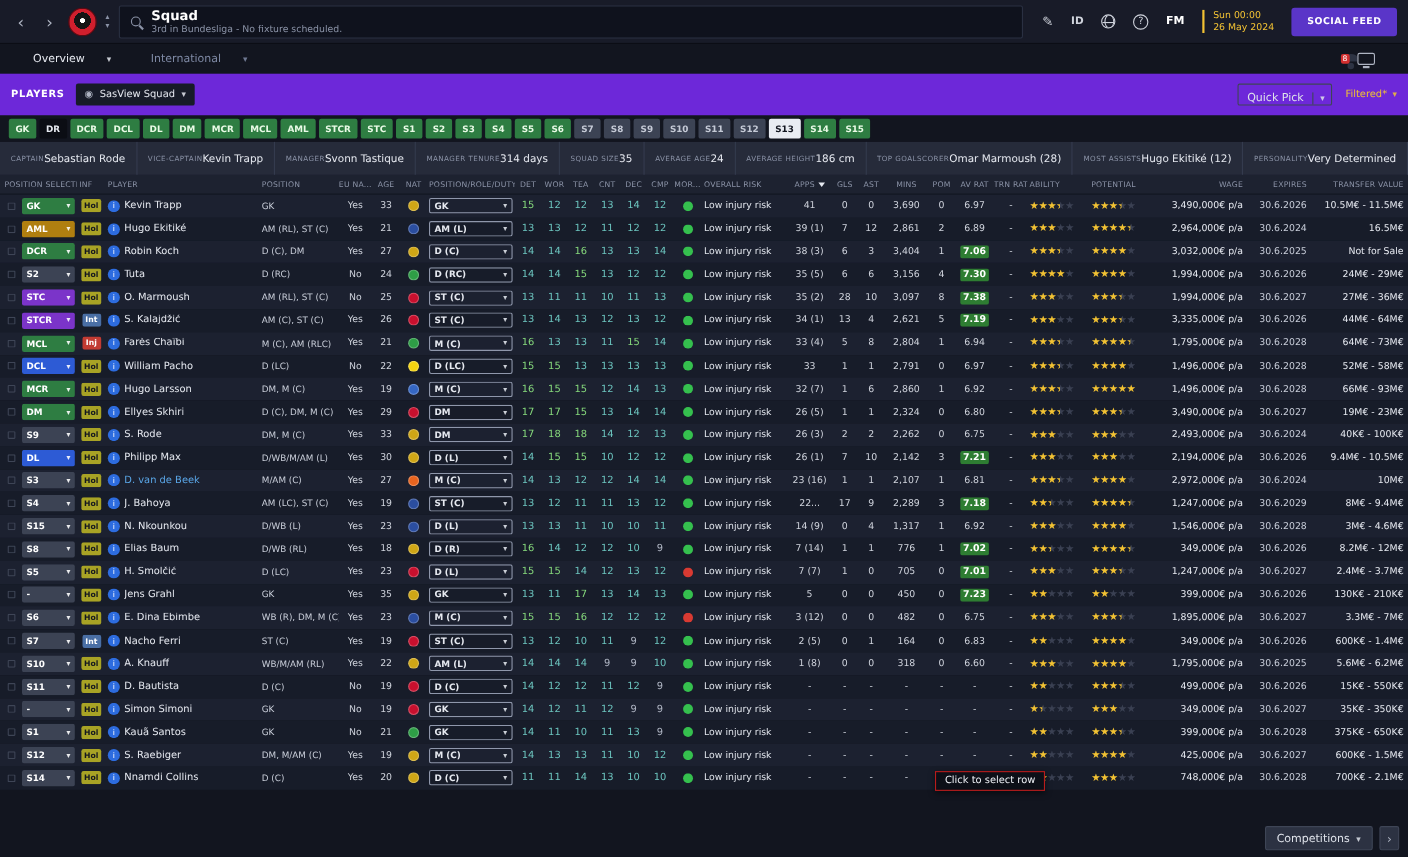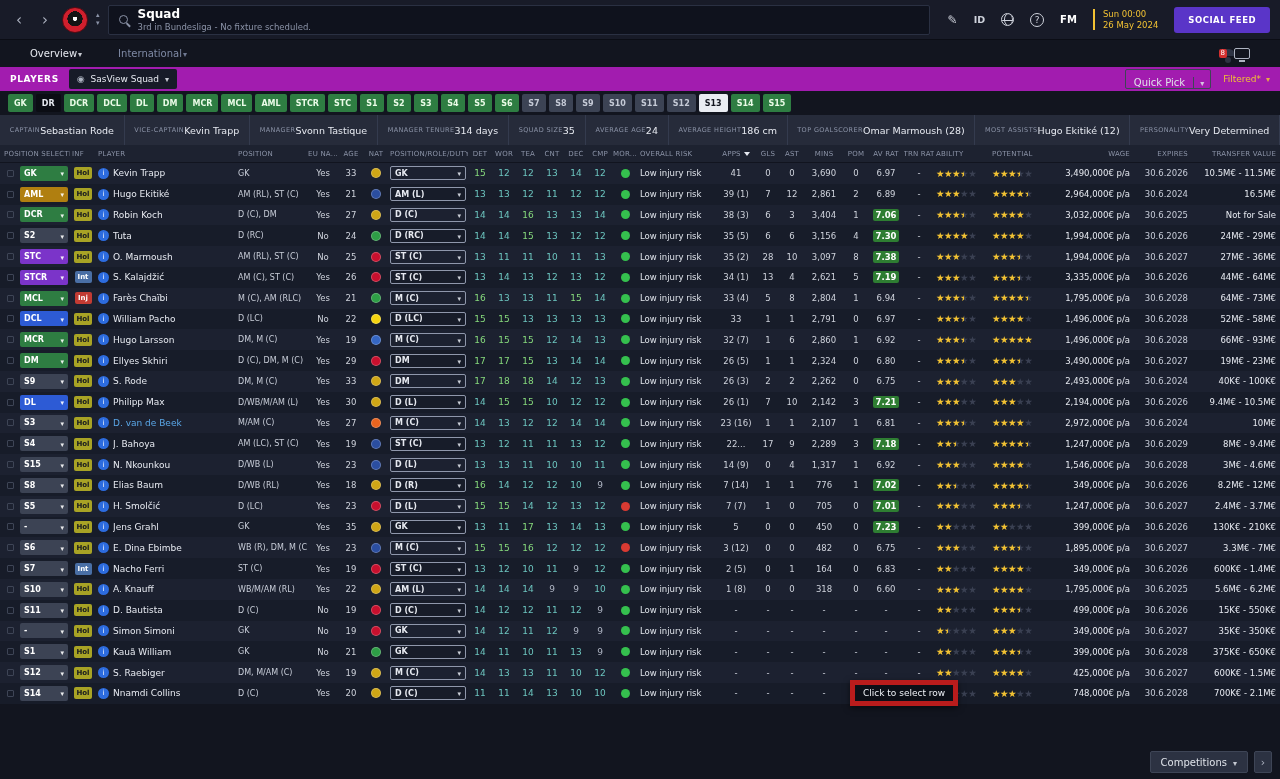--- a/index.html
+++ b/index.html
@@ -26,34 +26,34 @@
 .globe::before{content:"";position:absolute;left:50%;top:-1px;bottom:-1px;width:7px;margin-left:-3.5px;border:1px solid #cfd3dc;border-radius:50%}
 .globe::after{content:"";position:absolute;left:0;right:0;top:50%;height:1px;background:#cfd3dc}
 .helpc{width:14px;height:14px;border-radius:50%;border:1px solid #cfd3dc;font-size:9px;display:flex;align-items:center;justify-content:center;color:#cfd3dc}
 .fmlogo{font-size:10px;font-weight:bold;color:#ffffff}
 .datebox{display:flex;flex-direction:column;justify-content:flex-start;border-left:2px solid #f2c233;padding-left:8px;line-height:1.25}
 .date1,.date2{font-size:8.5px;color:#f2c233;white-space:nowrap}
 .socialbtn{height:26px;background:#5a35c8;border-radius:3px;border:none;color:#fff;font-size:8.5px;font-weight:bold;letter-spacing:.5px;padding:0 14px;cursor:pointer;font-family:inherit}
 
 
 .tabbar{height:27px;display:flex;align-items:center;gap:36px;padding:0 30px;background:#12151f;flex:0 0 auto}
-.tab{display:flex;align-items:flex-start;gap:1px;font-size:10px;color:#e6e9f0;cursor:pointer}
+.tab{display:flex;align-items:flex-start;gap:20px;font-size:10px;color:#e6e9f0;cursor:pointer}
 .tab.dim{color:#7f8aa5}
 .caret::before{content:"▾";font-size:8px;opacity:.85}
 .tab-right{margin-left:auto;display:flex;align-items:center;gap:14px}
 .avatar-icon{width:16px;height:16px;border-radius:50%;background:#b9bfcc;position:relative;overflow:hidden}
 .avatar-icon::before{content:"";position:absolute;top:3px;left:5px;width:6px;height:6px;border-radius:50%;background:#2d3343}
 .avatar-icon::after{content:"";position:absolute;bottom:-2px;left:2px;width:12px;height:7px;border-radius:50% 50% 0 0;background:#2d3343}
 .avatar-wrap{position:relative}
 .badge{position:absolute;top:-5px;right:-7px;background:#d32f2f;color:#fff;font-size:7px;border-radius:2px;padding:0 2px;line-height:1.3}
 .monitor{width:16px;height:11px;border:1.5px solid #aeb4c2;border-radius:2px;position:relative}
 .monitor::after{content:"";position:absolute;left:4px;right:4px;bottom:-4px;height:2px;background:#aeb4c2}
 
 
-.playersbar{height:24px;background:#a21caf;display:flex;align-items:center;gap:10px;padding:0 10px;flex:0 0 auto}
+.playersbar{height:38px;background:#6d28d9;display:flex;align-items:center;gap:10px;padding:0 10px;flex:0 0 auto}
 .plabel{font-size:9px;font-weight:bold;letter-spacing:.6px;color:#ffffff}
 .viewchip{height:20px;background:#171b28;border-radius:2px;display:flex;align-items:center;gap:6px;padding:0 8px;font-size:9px;color:#e6e9f0;cursor:pointer}
 .eye{font-size:9px;color:#aeb4c2}
 .pb-right{margin-left:auto;display:flex;align-items:center;gap:12px}
 .qpick{height:20px;border:1px solid #3e4556;border-radius:2px;display:flex;align-items:flex-end;font-size:10px;color:#dfe3ea;cursor:pointer}
 .qpick .lbl{padding:0 8px}
 .qpick .cv{padding:0 6px;border-left:1px solid #3e4556;display:flex;align-items:center}
 .filteredbtn{display:flex;align-items:center;gap:5px;font-size:9px;color:#f2c233;cursor:pointer}
 
 
@@ -122,21 +122,21 @@
 .st.e{color:#3a4052}
 .st.f{color:#f2c233}
 .st.h{background:linear-gradient(90deg,#f2c233 50%,#3a4052 50%);-webkit-background-clip:text;background-clip:text;color:transparent}
 .wage,.val{font-size:8.5px;color:#e6e9f0}
 .exp{font-size:8.5px;color:#c7ccd8}
 
 
 .bottombar{margin-top:auto;height:34px;display:flex;align-items:center;justify-content:flex-end;gap:6px;padding:0 8px;flex:0 0 auto}
 .compbtn{height:22px;background:#2c3242;border:1px solid #3e4556;border-radius:2px;display:flex;align-items:center;gap:6px;padding:0 10px;font-size:10px;color:#dfe3ea;cursor:pointer}
 .chevright{width:18px;height:22px;background:#2c3242;border:1px solid #3e4556;border-radius:2px;display:flex;align-items:center;justify-content:center;color:#aeb4c2;font-size:11px;cursor:pointer}
-.tooltip{position:absolute;left:850px;top:680px;background:#0c0f17;border:5px solid #b91c1c;padding:3px 8px;font-size:9px;color:#eef1f6;z-index:20;box-shadow:0 2px 6px rgba(0,0,0,.55);white-space:nowrap}
+.tooltip{position:absolute;left:850px;top:701px;background:#0c0f17;border:1px solid #b91c1c;padding:3px 8px;font-size:9px;color:#eef1f6;z-index:20;box-shadow:0 2px 6px rgba(0,0,0,.55);white-space:nowrap}
 </style>
 </head>
 <body>
 
 <div class="app">
 
   <header class="topbar">
     <span class="navbtn">‹</span>
     <span class="navbtn">›</span>
     <span class="crest"></span>
@@ -1833,21 +1833,21 @@
           <span class="slotdrop sc-dark">
             <i class="slot-label">S1</i>
             <i class="dcaret"></i>
           </span>
         </span>
     <span class="cell ac">
           <span class="inftag it-hol">Hol</span>
         </span>
     <span class="cell pcell">
           <i class="pinfo">i</i>
-          <span class="pname">Kauã William</span>
+          <span class="pname">Kauã Santos</span>
         </span>
     <span class="cell pos">GK</span>
     <span class="cell ac eu">No</span>
     <span class="cell ac age">21</span>
     <span class="cell ac">
           <span class="natdot" style="background: rgb(46, 158, 70);"></span>
         </span>
     <span class="cell">
           <span class="roledrop">
             <span class="role-label">GK</span>

